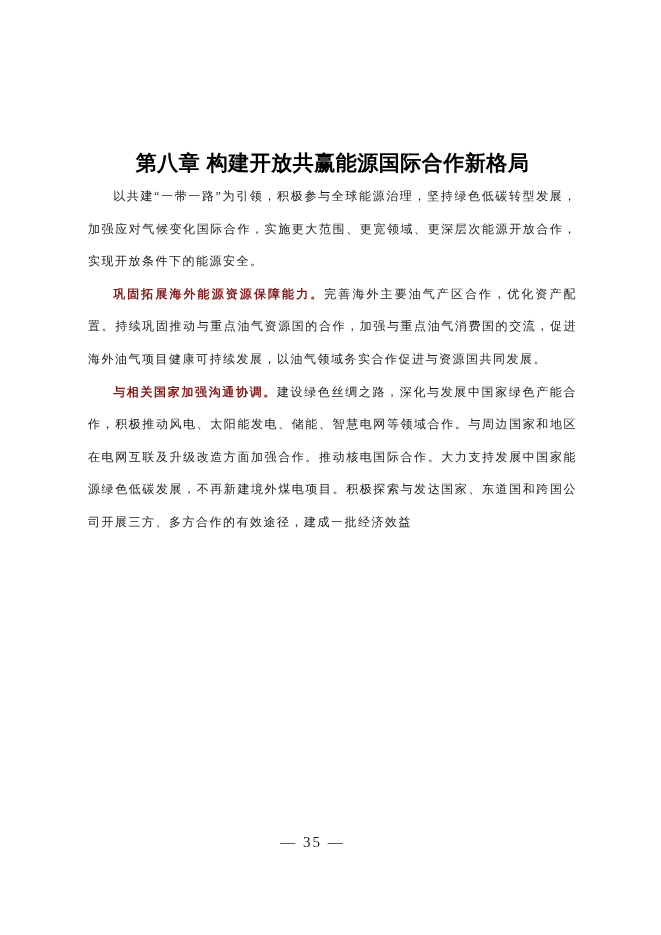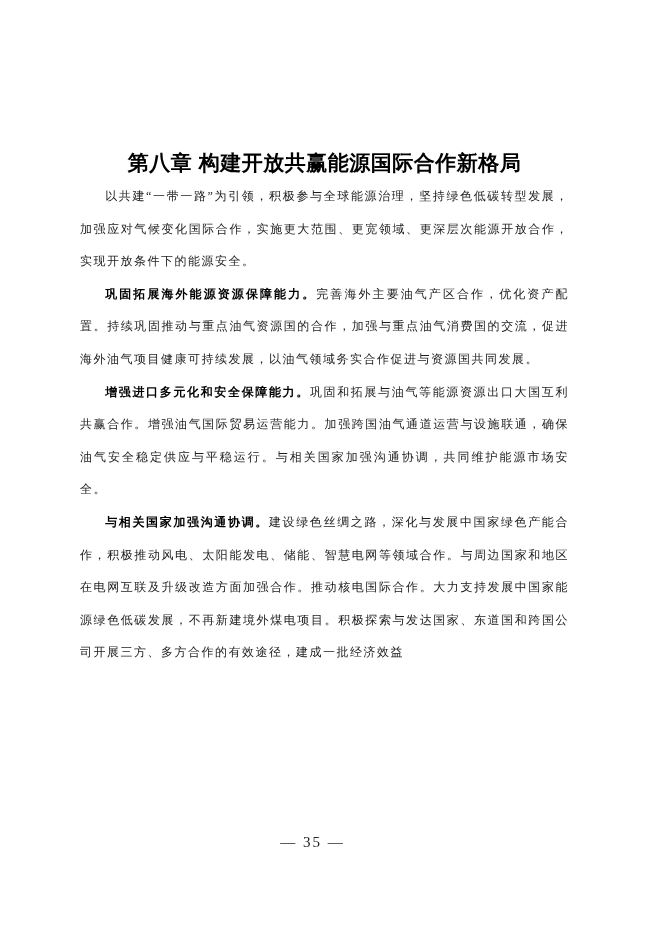--- a/index.html
+++ b/index.html
@@ -13,21 +13,21 @@
   }
   .sheet {
     position: absolute;
     left: 0; top: 0;
     width: 661px;
     height: 935px;
     background: #ffffff;
   }
   .content {
     position: absolute;
-    left: 80px;
+    left: 88px;
     top: 146px;
     width: 489px;
   }
   .doc-title {
     font-family: "Liberation Sans", "DejaVu Sans", sans-serif;
     font-weight: bold;
     font-size: 21px;
     line-height: 34px;
     color: #000000;
     text-align: center;
@@ -38,21 +38,21 @@
     font-size: 12px;
     line-height: 32.6px;
     color: #1c1c1c;
     letter-spacing: 1.5px;
     text-align: justify;
     text-justify: inter-character;
     text-indent: 2.1em;
   }
   .para .lead {
     font-weight: bold;
-    color: #000000;
+    color: #7f1d1d;
   }
   .sec-heading {
     font-family: "Liberation Sans", "DejaVu Sans", sans-serif;
     font-weight: bold;
     font-size: 18.5px;
     line-height: 32.6px;
     color: #000000;
     padding-left: 37px;
     letter-spacing: 1px;
   }
@@ -74,21 +74,20 @@
 <div class="sheet">
   <div class="content">
 
     <h1 class="doc-title">第八章 构建开放共赢能源国际合作新格局</h1>
 
     <p class="para"><span>以共建“一带一路”为引领，积极参与全球能源治理，坚持绿色低碳转型发展，加强应对气候变化国际合作，实施更大范围、更宽领域、更深层次能源开放合作，实现开放条件下的能源安全。</span></p>
 
 
     <p class="para"><span class="lead">巩固拓展海外能源资源保障能力。</span><span>完善海外主要油气产区合作，优化资产配置。持续巩固推动与重点油气资源国的合作，加强与重点油气消费国的交流，促进海外油气项目健康可持续发展，以油气领域务实合作促进与资源国共同发展。</span></p>
 
-    <p class="para"><span class="lead">增强进口多元化和安全保障能力。</span><span>巩固和拓展与油气等能源资源出口大国互利共赢合作。增强油气国际贸易运营能力。加强跨国油气通道运营与设施联通，确保油气安全稳定供应与平稳运行。与相关国家加强沟通协调，共同维护能源市场安全。</span></p>
 
 
     <p class="para"><span class="lead">与相关国家加强沟通协调。</span><span>建设绿色丝绸之路，深化与发展中国家绿色产能合作，积极推动风电、太阳能发电、储能、智慧电网等领域合作。与周边国家和地区在电网互联及升级改造方面加强合作。推动核电国际合作。大力支持发展中国家能源绿色低碳发展，不再新建境外煤电项目。积极探索与发达国家、东道国和跨国公司开展三方、多方合作的有效途径，建成一批经济效益</span></p>
 
   </div>
 
   <div class="page-number">— 35 —</div>
 </div>
 
 </body></html>

